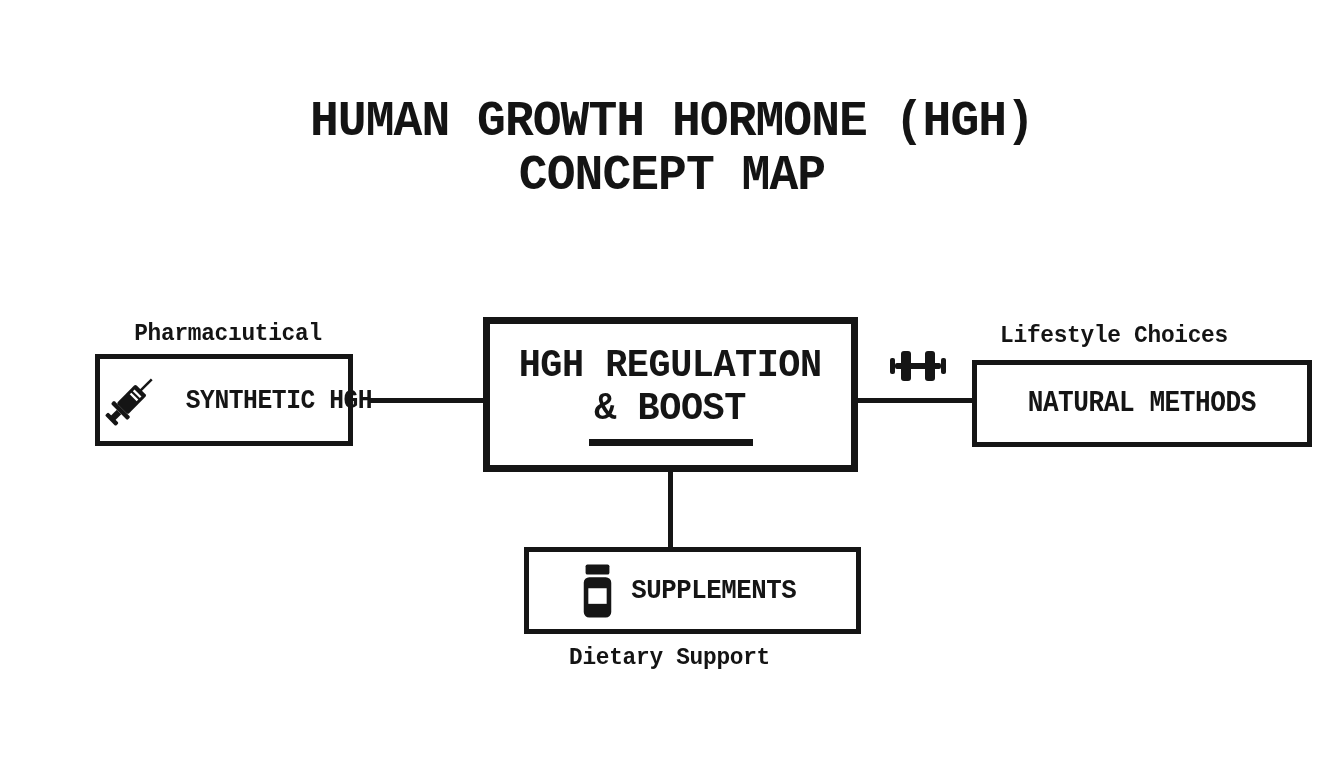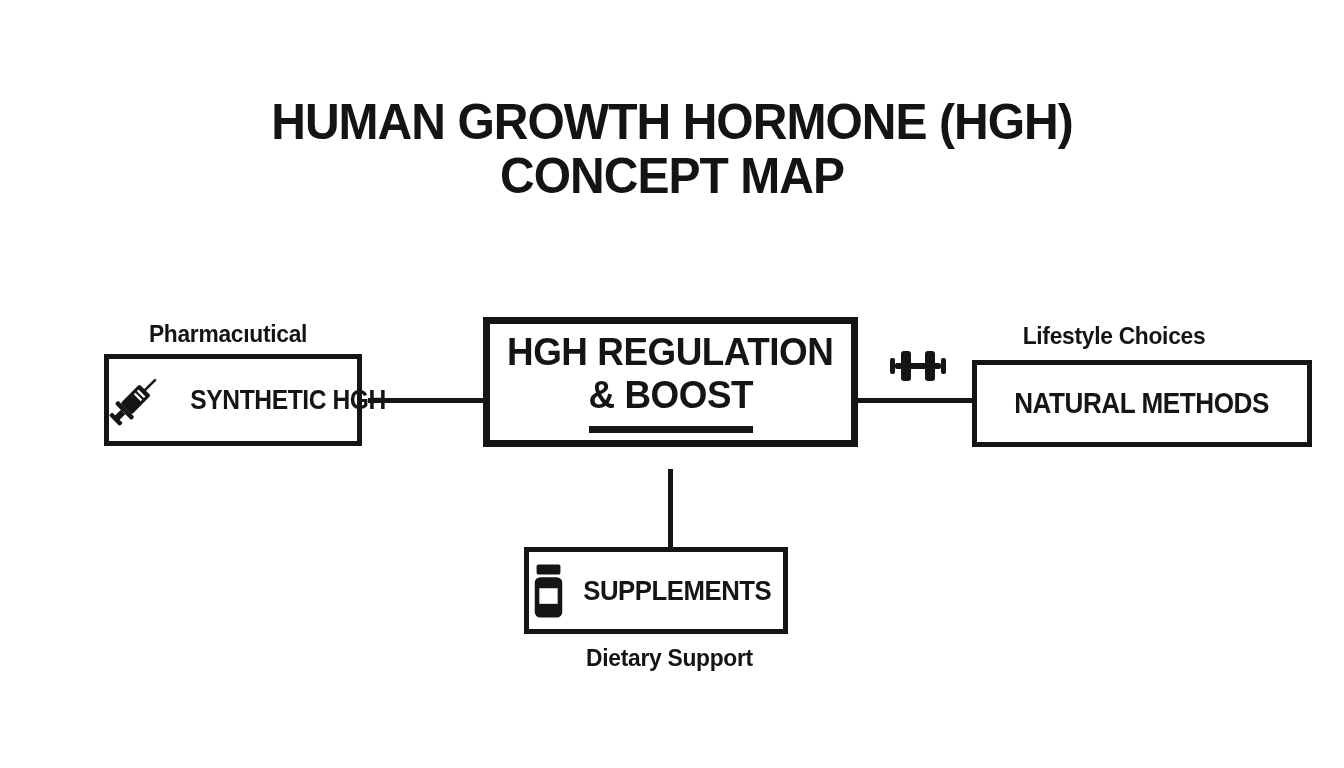--- a/index.html
+++ b/index.html
@@ -1,18 +1,18 @@
 <!DOCTYPE html>
 <html><head>
 <meta charset="utf-8">
 <style>
   html,body{margin:0;padding:0;background:#ffffff;}
   .canvas{
     position:relative;width:1344px;height:768px;background:#ffffff;
-    font-family:Liberation Sans, sans-serif;color:#151515;overflow:hidden;
+    font-family:Liberation Mono, monospace;color:#151515;overflow:hidden;
   }
   .title{
     position:absolute;left:0;top:95px;width:100%;text-align:center;
     font-weight:700;font-size:50px;line-height:54px;letter-spacing:-1px;
     transform:scaleX(0.96);transform-origin:center top;color:#141414;
   }
   .node{
     position:absolute;background:#ffffff;border:5px solid #151515;box-sizing:border-box;
     display:flex;align-items:center;justify-content:center;
   }
@@ -54,50 +54,50 @@
       <g fill="#151515">
         <rect x="9" y="15" width="46" height="6" rx="2"></rect>
         <rect x="15" y="3" width="10" height="30" rx="3"></rect>
         <rect x="39" y="3" width="10" height="30" rx="3"></rect>
         <rect x="4" y="10" width="5" height="16" rx="2"></rect>
         <rect x="55" y="10" width="5" height="16" rx="2"></rect>
       </g>
     </svg>
   </div>
 
-  <div class="node row-gap" style="left:104px;top:354px;width:258px;height:92px;padding-left:36px;">
+  <div class="node row-gap" style="left:95px;top:354px;width:258px;height:92px;padding-left:36px;">
     <span class="icon-wrap">
       <svg viewBox="0 0 72 72" width="64" height="64" aria-hidden="true">
         <g transform="rotate(-45 36 36)">
           <g fill="#151515">
             <rect x="51" y="34.6" width="18" height="2.8"></rect>
             <rect x="22" y="27" width="30" height="18" rx="2"></rect>
             <rect x="17" y="23" width="5" height="26" rx="1.5"></rect>
             <rect x="7" y="32.5" width="10" height="7"></rect>
             <rect x="3" y="27.5" width="5" height="17" rx="1.5"></rect>
           </g>
           <rect x="39.5" y="30.5" width="2.6" height="11" fill="#ffffff"></rect>
           <rect x="44.5" y="30.5" width="2.6" height="11" fill="#ffffff"></rect>
         </g>
       </svg>
     </span>
     <span class="node-label lbl-left">SYNTHETIC HGH</span>
   </div>
 
-  <div class="node node-center" style="left:483px;top:317px;width:375px;height:130px;">
+  <div class="node node-center" style="left:483px;top:317px;width:375px;height:155px;">
     <div class="center-line">HGH REGULATION</div>
     <div class="center-line">&amp; BOOST</div>
     <div class="underline-bar"></div>
   </div>
 
   <div class="node" style="left:972px;top:360px;width:340px;height:87px;">
     <span class="node-label lbl-right">NATURAL METHODS</span>
   </div>
 
-  <div class="node row-gap" style="left:524px;top:547px;width:264px;height:87px;">
+  <div class="node row-gap" style="left:524px;top:547px;width:337px;height:87px;">
     <span class="icon-wrap">
       <svg viewBox="0 0 36 58" width="33" height="54" aria-hidden="true">
         <g fill="#151515">
           <rect x="5" y="0" width="26" height="11" rx="2"></rect>
           <rect x="3" y="14" width="30" height="44" rx="6"></rect>
         </g>
         <rect x="8" y="26" width="20" height="17" fill="#ffffff"></rect>
       </svg>
     </span>
     <span class="node-label lbl-bottom">SUPPLEMENTS</span>

